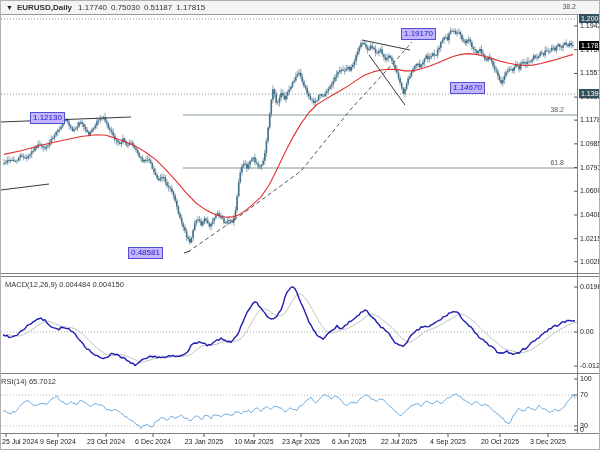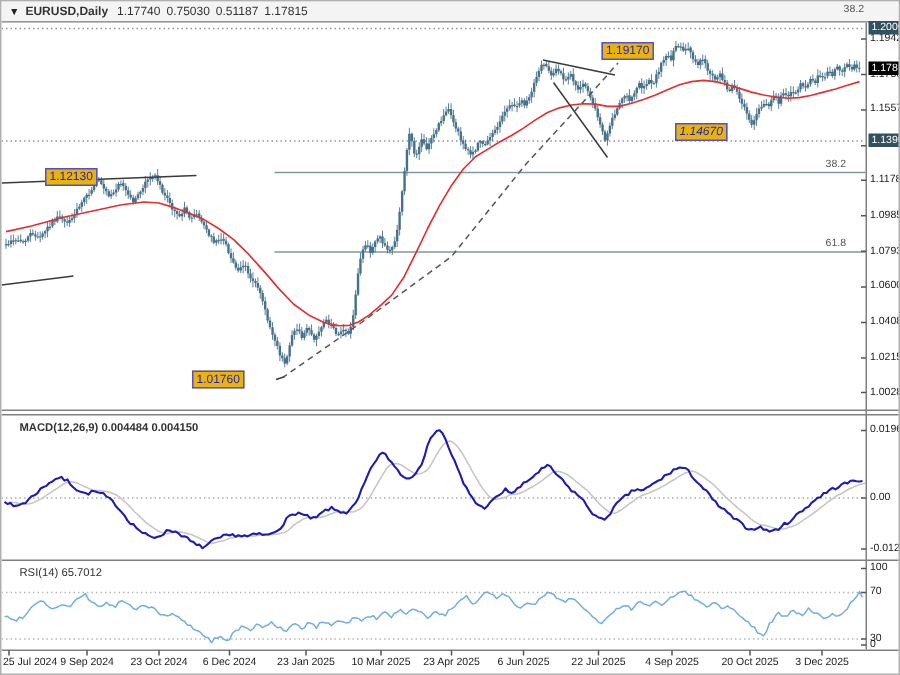--- a/index.html
+++ b/index.html
@@ -11,21 +11,21 @@
        border-bottom:1px solid #999;font-size:8px;color:#333;line-height:13px;}
   .hdr .tri{display:inline-block;margin:0 4px 0 5px;font-size:7px;color:#222;cursor:pointer;}
   .hdr .sym{font-weight:bold;margin-right:6px;}
   .hdr .ohlc span{margin-right:4px;}
   .axis-label{position:absolute;font-size:7px;color:#1a1a1a;line-height:8px;white-space:nowrap;}
   .badge{position:absolute;left:578px;font-size:7px;color:#fff;line-height:9px;padding:0 2px;
          white-space:nowrap;}
   .date-label{position:absolute;top:437px;font-size:7px;color:#222;white-space:nowrap;}
   .fib-label{position:absolute;font-size:7px;color:#555;white-space:nowrap;}
   .obj-label{position:absolute;font-size:8px;line-height:10px;padding:0 2px;white-space:nowrap;
-             border:1px solid #5050d0;background:#eab308;color:#2222c8;}
+             border:1px solid #5050d0;background:#c4b5fd;color:#2222c8;}
   .ind-label{position:absolute;font-size:7.5px;color:#333;white-space:nowrap;}
   .watermark{position:absolute;font-size:17px;color:#c9c9c9;letter-spacing:0.5px;}
 </style>
 </head>
 <body>
 
 <div id="app">
   <svg id="chart-svg" width="600" height="450">
     <defs>
       <clipPath id="clip-price">
@@ -111,22 +111,22 @@
         <line x1="499" y1="432.5" x2="499" y2="436" stroke="#555" stroke-width="1"></line>
         <line x1="547" y1="432.5" x2="547" y2="436" stroke="#555" stroke-width="1"></line>
       </g>
   </svg>
 
   <div class="hdr">
     <span class="tri">▼</span><span class="sym">EURUSD,Daily</span><span class="ohlc"><span>1.17740</span><span>0.75030</span><span>0.51187</span><span>1.17815</span></span>
   </div>
 
 
-  <div class="ind-label" style="left:12px;top:279px;font-weight:bold;">MACD(12,26,9) 0.004484 0.004150</div>
-  <div class="ind-label" style="left:12px;top:376px;">RSI(14) 65.7012</div>
+  <div class="ind-label" style="left:4px;top:279px;">MACD(12,26,9) 0.004484 0.004150</div>
+  <div class="ind-label" style="left:0;top:376px;">RSI(14) 65.7012</div>
 
   <div id="labels">
       <div class="fib-label" style="left: 557px; top: 2px; width: 18px; text-align: right;">38.2</div>
       <div class="fib-label" style="left: 545px; top: 105px; width: 18px; text-align: right;">38.2</div>
       <div class="fib-label" style="left: 545px; top: 158px; width: 18px; text-align: right;">61.8</div>
       <div class="axis-label" style="left: 579px; top: 21px;">1.19425</div>
       <div class="axis-label" style="left: 579px; top: 44.7069px;">1.17500</div>
       <div class="axis-label" style="left: 579px; top: 68.4138px;">1.15575</div>
       <div class="axis-label" style="left: 579px; top: 92.1207px;">1.13650</div>
       <div class="axis-label" style="left: 579px; top: 115.15px;">1.11780</div>
@@ -152,17 +152,17 @@
       <div class="date-label" style="left: 152px; transform: translateX(-50%);">6 Dec 2024</div>
       <div class="date-label" style="left: 203px; transform: translateX(-50%);">23 Jan 2025</div>
       <div class="date-label" style="left: 253px; transform: translateX(-50%);">10 Mar 2025</div>
       <div class="date-label" style="left: 300px; transform: translateX(-50%);">23 Apr 2025</div>
       <div class="date-label" style="left: 348px; transform: translateX(-50%);">6 Jun 2025</div>
       <div class="date-label" style="left: 398px; transform: translateX(-50%);">22 Jul 2025</div>
       <div class="date-label" style="left: 447px; transform: translateX(-50%);">4 Sep 2025</div>
       <div class="date-label" style="left: 499px; transform: translateX(-50%);">20 Oct 2025</div>
       <div class="date-label" style="left: 547px; transform: translateX(-50%);">3 Dec 2025</div>
       <div class="obj-label" style="left: 29px; top: 111px;">1.12130</div>
-      <div class="obj-label" style="left: 127px; top: 246px;">1.01760</div>
+      <div class="obj-label" style="left: 127px; top: 246px;">0.48581</div>
       <div class="obj-label" style="left: 400px; top: 27px;">1.19170</div>
       <div class="obj-label" style="left: 449px; top: 81px; font-style: italic;">1.14670</div>
     </div>
 </div>
 
 </body></html>

